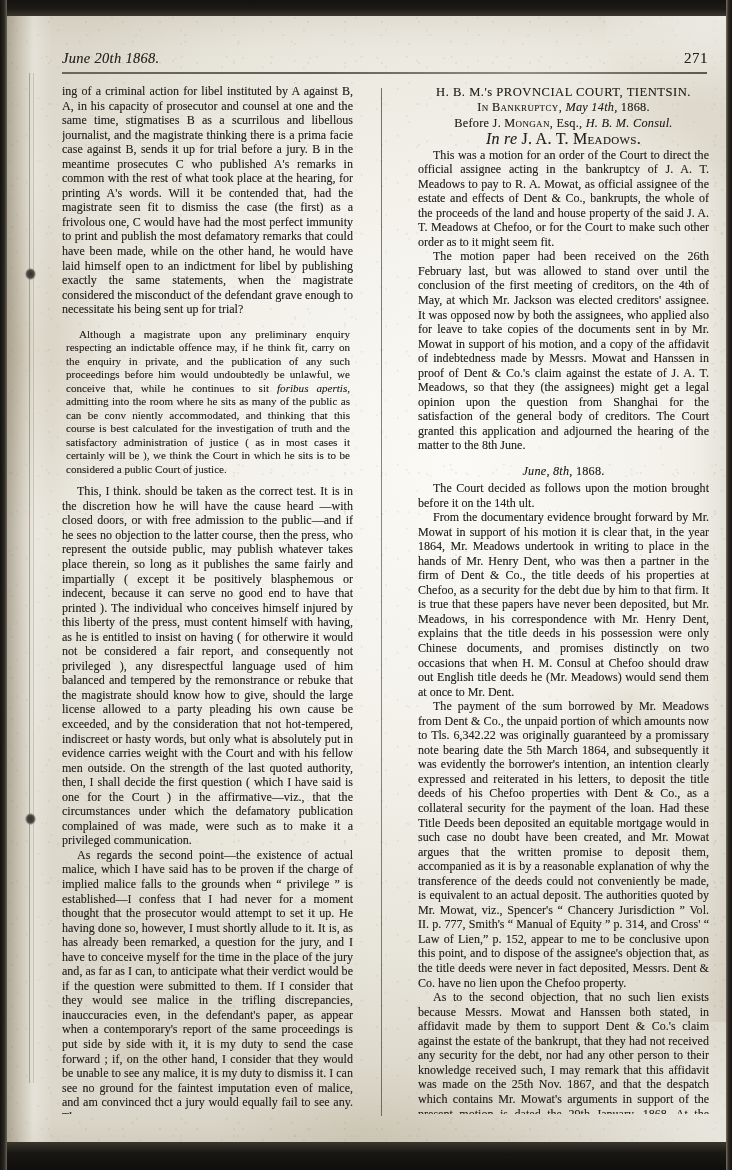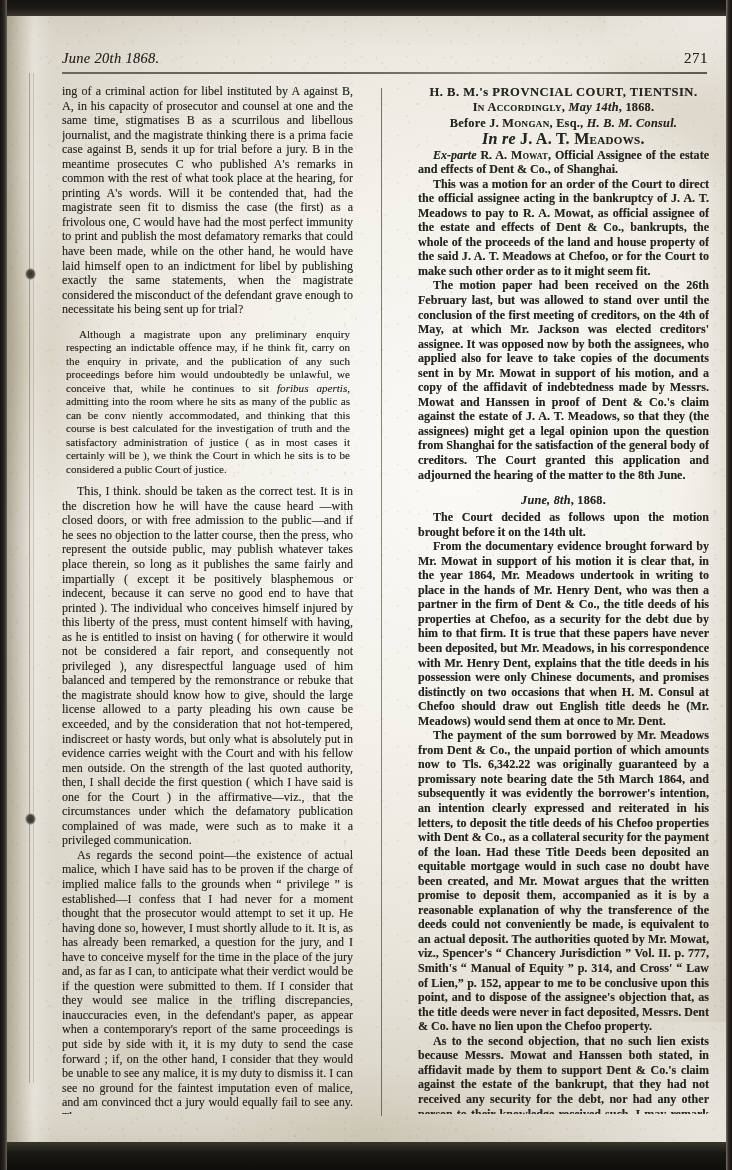--- a/index.html
+++ b/index.html
@@ -149,21 +149,21 @@
   .col {
     position: absolute; top: 0;
     width: 291px; height: 1030px;
     color: #262420;
     font-size: 12.05px;
     line-height: 14.55px;
     text-align: justify;
     overflow: hidden;
   }
   .col-left  { left: 0; }
-  .col-right { left: 356px; font-weight: bold; }
+  .col-right { left: 356px; }
 
   .col-rule {
     position: absolute;
     left: 319px; top: 4px;
     width: 1px; height: 1028px;
     background: linear-gradient(180deg,
       rgba(70,65,55,.72) 0%, rgba(70,65,55,.60) 50%, rgba(70,65,55,.70) 100%);
   }
 
   p {
@@ -252,27 +252,26 @@
       <p>This, I think. should be taken as the correct test. It is in the discretion how he will have the cause heard —with closed doors, or with free admission to the public—and if he sees no objection to the latter course, then the press, who represent the outside public, may publish whatever takes place therein, so long as it publishes the same fairly and impartially ( except it be positively blasphemous or indecent, because it can serve no good end to have that printed ). The individual who conceives himself injured by this liberty of the press, must content himself with having, as he is entitled to insist on having ( for otherwire it would not be considered a fair report, and consequently not privileged ), any disrespectful language used of him balanced and tempered by the remonstrance or rebuke that the magistrate should know how to give, should the large license allowed to a party pleading his own cause be exceeded, and by the consideration that not hot-tempered, indiscreet or hasty words, but only what is absolutely put in evidence carries weight with the Court and with his fellow men outside. On the strength of the last quoted authority, then, I shall decide the first question ( which I have said is one for the Court ) in the affirmative—viz., that the circumstances under which the defamatory publication complained of was made, were such as to make it a privileged communication.</p>
 
       <p><span>As regards the second point—the existence of actual malice, which I have said has to be proven if the charge of implied malice falls to the grounds when “ privilege ” is established—I confess that I had never for a moment thought that the prosecutor would attempt to set it up. He having done so, however, I must shortly allude to it. It is, as has already been remarked, a question for the jury, and I have to conceive myself for the time in the place of the jury and, as far as I can, to anticipate what their verdict would be if the question were submitted to them. If I consider that they would see malice in the trifling discrepancies, inauccuracies even, in the defendant's paper, as appear when a contemporary's report of the same proceedings is put side by side with it, it is my duty to send the case forward ; if, on the other hand, I consider that they would be unable to see any malice, it is my duty to dismiss it. I can see no ground for the faintest imputation even of malice, and am convinced thct a jury would equally fail to see any. The </span></p>
 
     </div>
 
     <div class="col col-right ink-soft">
 
       <p class="ctr hd1">H. B. M.'s PROVNCIAL COURT, TIENTSIN.</p>
 
-      <p class="ctr hd2"><span class="sc">In Accordingly,</span> <i>May 14th</i><span>, 1868.</span></p>
+      <p class="ctr hd2"><span class="sc">In Bankruptcy,</span> <i>May 14th</i><span>, 1868.</span></p>
 
       <p class="ctr hd3"><span>Before J. </span><span class="sc">Mongan</span><span>, Esq., </span><i>H. B. M. Consul.</i></p>
 
       <p class="ctr hd4"><i>In re</i><span> J. A. T. </span><span class="sc">Meadows.</span></p>
 
-      <p><i>Ex-parte</i><span> R. A. </span><span class="sc">Mowat</span><span>, Official Assignee of the estate and effects of Dent &amp; Co., of Shanghai.</span></p>
 
       <p>This was a motion for an order of the Court to direct the official assignee acting in the bankruptcy of J. A. T. Meadows to pay to R. A. Mowat, as official assignee of the estate and effects of Dent &amp; Co., bankrupts, the whole of the proceeds of the land and house property of the said J. A. T. Meadows at Chefoo, or for the Court to make such other order as to it might seem fit.</p>
 
       <p>The motion paper had been received on the 26th February last, but was allowed to stand over until the conclusion of the first meeting of creditors, on the 4th of May, at which Mr. Jackson was elected creditors' assignee. It was opposed now by both the assignees, who applied also for leave to take copies of the documents sent in by Mr. Mowat in support of his motion, and a copy of the affidavit of indebtedness made by Messrs. Mowat and Hanssen in proof of Dent &amp; Co.'s claim against the estate of J. A. T. Meadows, so that they (the assignees) might get a legal opinion upon the question from Shanghai for the satisfaction of the general body of creditors. The Court granted this application and adjourned the hearing of the matter to the 8th June.</p>
 
       <p class="ctr daterule"><i>June, 8th</i><span>, 1868.</span></p>
 
       <p>The Court decided as follows upon the motion brought before it on the 14th ult.</p>
 
       <p>From the documentary evidence brought forward by Mr. Mowat in support of his motion it is clear that, in the year 1864, Mr. Meadows undertook in writing to place in the hands of Mr. Henry Dent, who was then a partner in the firm of Dent &amp; Co., the title deeds of his properties at Chefoo, as a security for the debt due by him to that firm. It is true that these papers have never been deposited, but Mr. Meadows, in his correspondence with Mr. Henry Dent, explains that the title deeds in his possession were only Chinese documents, and promises distinctly on two occasions that when H. M. Consul at Chefoo should draw out English title deeds he (Mr. Meadows) would send them at once to Mr. Dent.</p>

